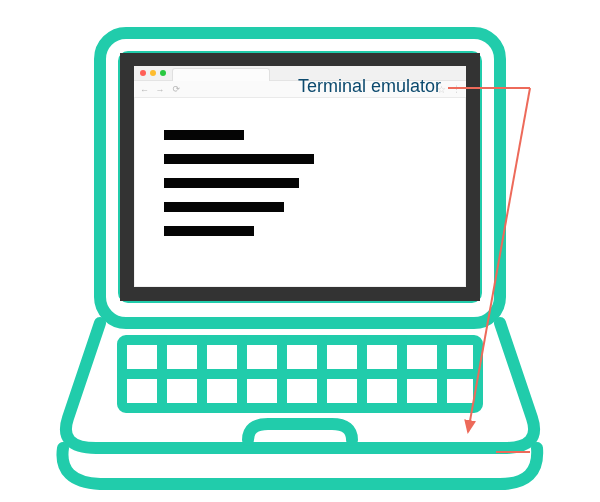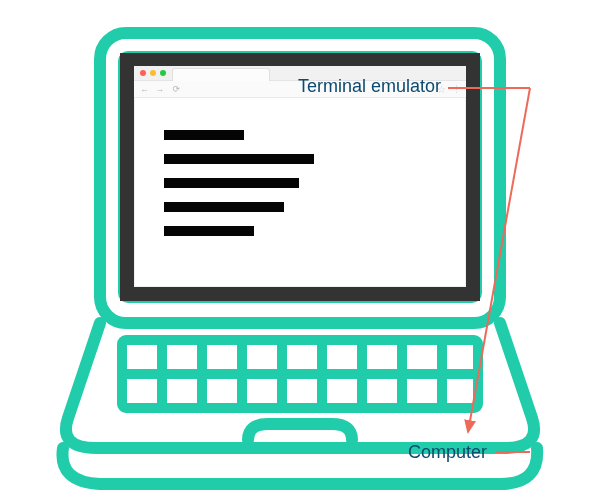--- a/index.html
+++ b/index.html
@@ -184,21 +184,20 @@
         <div class="tline w2"></div>
         <div class="tline w3"></div>
         <div class="tline w4"></div>
         <div class="tline w5"></div>
       </div>
     </div>
   </div>
 
   <div class="label" style="left:298px; top:76px;">Terminal emulator</div>
 
-  <div class="label" style="left:408px; top:442px;">Computer</div>
 
   <svg class="callouts" viewBox="0 0 600 502">
     <defs>
       <marker id="arrowhead" markerWidth="8" markerHeight="8" refX="6" refY="3" orient="auto">
         <path d="M0,0 L7,3 L0,6 Z" fill="#ed6a5a"></path>
       </marker>
     </defs>
 
     <g stroke="#ed6a5a" stroke-width="2" fill="none">
       <line x1="448" y1="88" x2="530" y2="88"></line>

